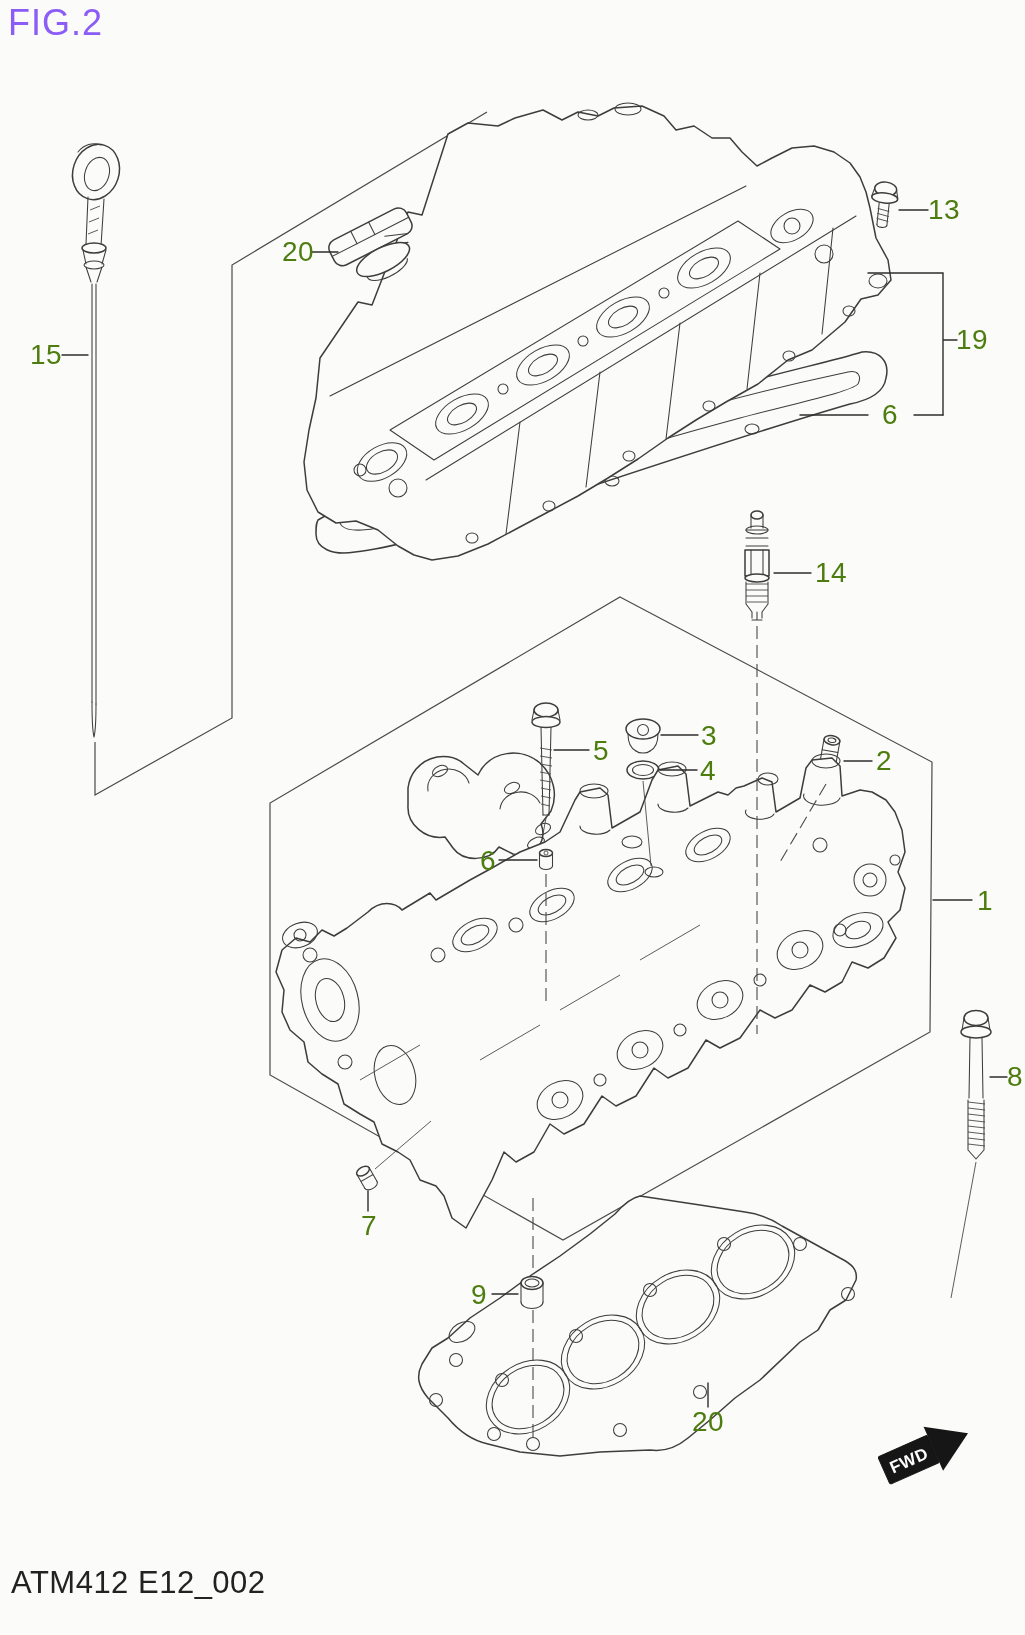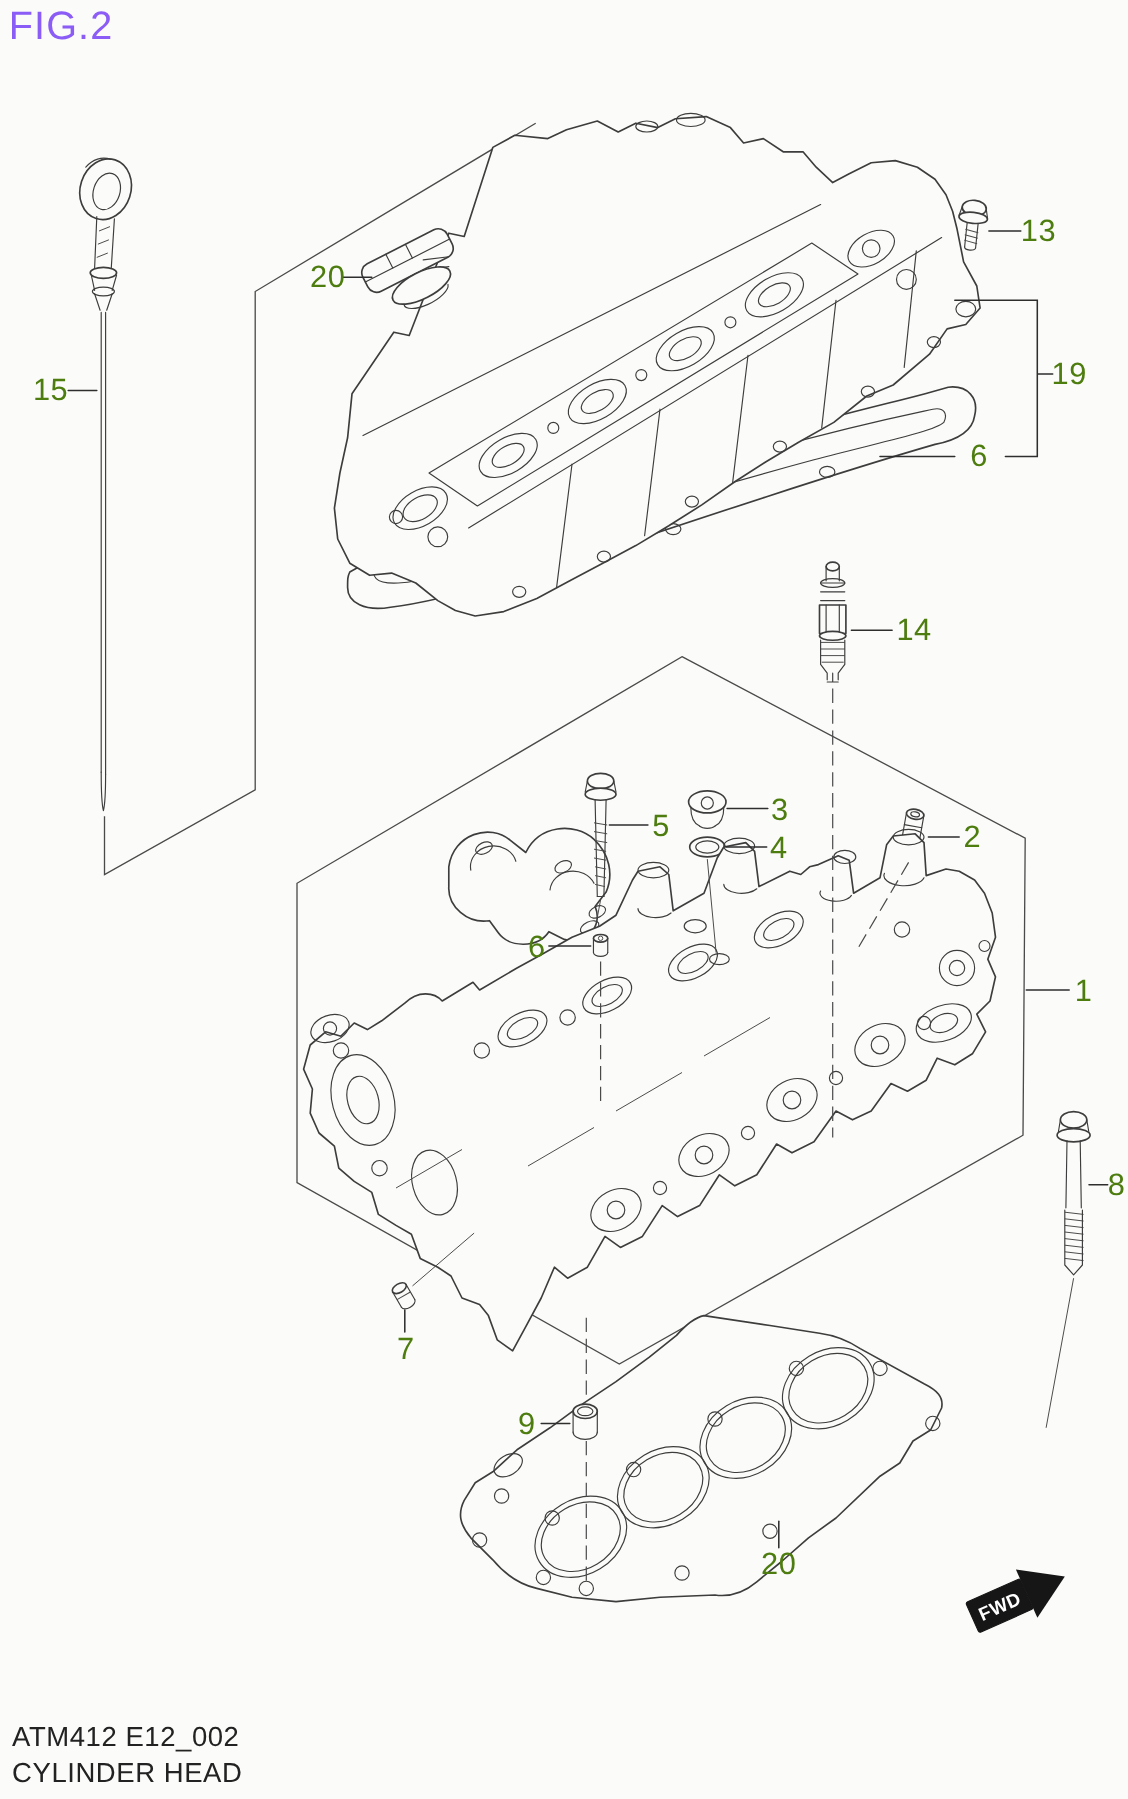--- a/index.html
+++ b/index.html
@@ -2,21 +2,21 @@
 <html><head>
 <meta charset="utf-8">
 <style>
   html,body{margin:0;padding:0;background:#fbfbf9;}
   .canvas{
     position:relative;width:1025px;height:1635px;background:#fbfbf9;
     font-family:"Liberation Sans",sans-serif;overflow:hidden;color:#2e2e2e;
   }
   .canvas svg{position:absolute;left:0;top:0;}
   .fig-title{position:absolute;left:8px;top:2px;font-size:36px;letter-spacing:1px;color:#8b5cf6;}
-  .foot{position:absolute;left:11px;font-size:25px;color:#222;letter-spacing:0.5px;}
+  .foot{position:absolute;left:11px;font-size:31px;color:#222;letter-spacing:0.5px;}
   .foot.code{top:1565px;}
   .foot.caption{top:1598px;}
   .callout{
     position:absolute;transform:translate(-50%,-50%);
     font-size:28px;color:#4d7c0f;letter-spacing:0.5px;white-space:nowrap;
   }
   .f{stroke:#3d3d3d;fill:#fbfbf9;stroke-width:1.5;stroke-linejoin:round;stroke-linecap:round;}
   .d{stroke:#3d3d3d;fill:none;stroke-width:1.05;stroke-linejoin:round;stroke-linecap:round;}
   .ld{stroke:#2e2e2e;fill:none;stroke-width:1.4;stroke-linecap:round;}
   .bd{stroke:#4a4a4a;fill:none;stroke-width:1.2;}
@@ -356,21 +356,20 @@
 
   <g transform="translate(926 1452) rotate(-24)">
     <rect x="-46" y="-15" width="54" height="30" rx="2" fill="#161616" stroke="#161616"></rect>
     <polygon points="8,-24 46,0 8,24" fill="#161616"></polygon>
     <text x="-19" y="6.5" text-anchor="middle" font-family="Liberation Sans, sans-serif" font-size="17" font-weight="bold" fill="#ffffff" letter-spacing="0.5">FWD</text>
   </g>
 </svg>
 
   <div class="fig-title">FIG.2</div>
   <div class="foot code">ATM412 E12_002</div>
-  <div class="foot caption">CYLINDER HEAD</div>
 
   <div class="callout" style="left:985px;top:901px">1</div>
   <div class="callout" style="left:884px;top:761px">2</div>
   <div class="callout" style="left:709px;top:736px">3</div>
   <div class="callout" style="left:708px;top:771px">4</div>
   <div class="callout" style="left:601px;top:751px">5</div>
   <div class="callout" style="left:488px;top:861px">6</div>
   <div class="callout" style="left:369px;top:1226px">7</div>
   <div class="callout" style="left:1015px;top:1077px">8</div>
   <div class="callout" style="left:479px;top:1295px">9</div>

